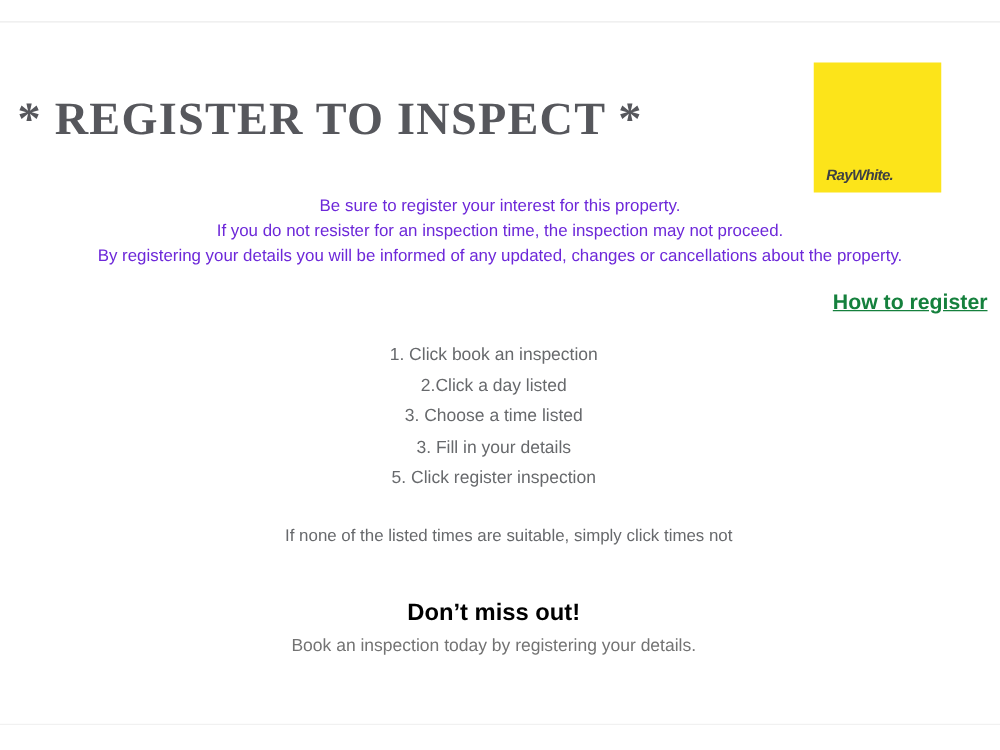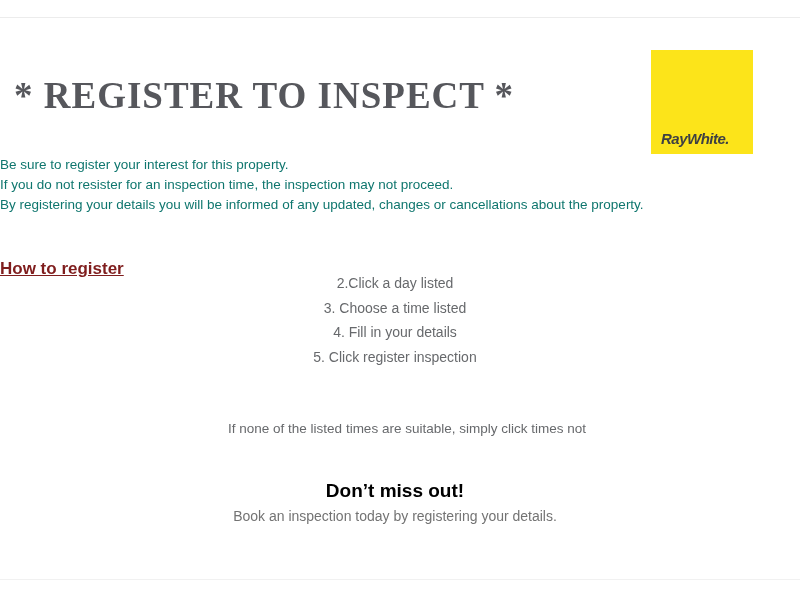--- a/index.html
+++ b/index.html
@@ -44,47 +44,48 @@
     height: 104px;
     background: #fce41a;
     display: flex;
     align-items: flex-end;
     box-sizing: border-box;
     padding: 0 0 7px 10px;
   }
   .logo-text {
     font-weight: bold;
     font-style: italic;
-    font-size: 15px;
+    font-size: 12px;
     letter-spacing: -0.5px;
     color: #3e4043;
     white-space: nowrap;
   }
 
   .intro {
     position: absolute;
     top: 155px;
     left: 0;
     width: 800px;
+    text-align: center;
     font-size: 13.5px;
     line-height: 20px;
-    color: #0f766e;
+    color: #6d28d9;
   }
 
   .how-heading {
     position: absolute;
-    top: 259px;
+    top: 232px;
     left: 0;
     width: 790px;
     margin: 0;
-    text-align: left;
+    text-align: right;
     font-size: 17px;
     font-weight: bold;
     text-decoration: underline;
-    color: #7f1d1d;
+    color: #15803d;
   }
 
   .steps {
     position: absolute;
     top: 271px;
     left: 0;
     width: 790px;
     margin: 0;
     padding: 0;
     list-style: none;
@@ -141,23 +142,24 @@
 
   <div class="intro">
     <div>Be sure to register your interest for this property.</div>
     <div>If you do not resister for an inspection time, the inspection may not proceed.</div>
     <div>By registering your details you will be informed of any updated, changes or cancellations about the property.</div>
   </div>
 
   <h2 class="how-heading">How to register</h2>
 
   <ol class="steps">
+    <li>1. Click book an inspection</li>
     <li>2.Click a day listed</li>
     <li>3. Choose a time listed</li>
-    <li>4. Fill in your details</li>
+    <li>3. Fill in your details</li>
     <li>5. Click register inspection</li>
   </ol>
 
   <div class="note">
     <div>If none of the listed times are suitable, simply click times not</div>
   </div>
 
   <h3 class="cta-heading">Don’t miss out!</h3>
   <div class="cta-text">Book an inspection today by registering your details.</div>
 

